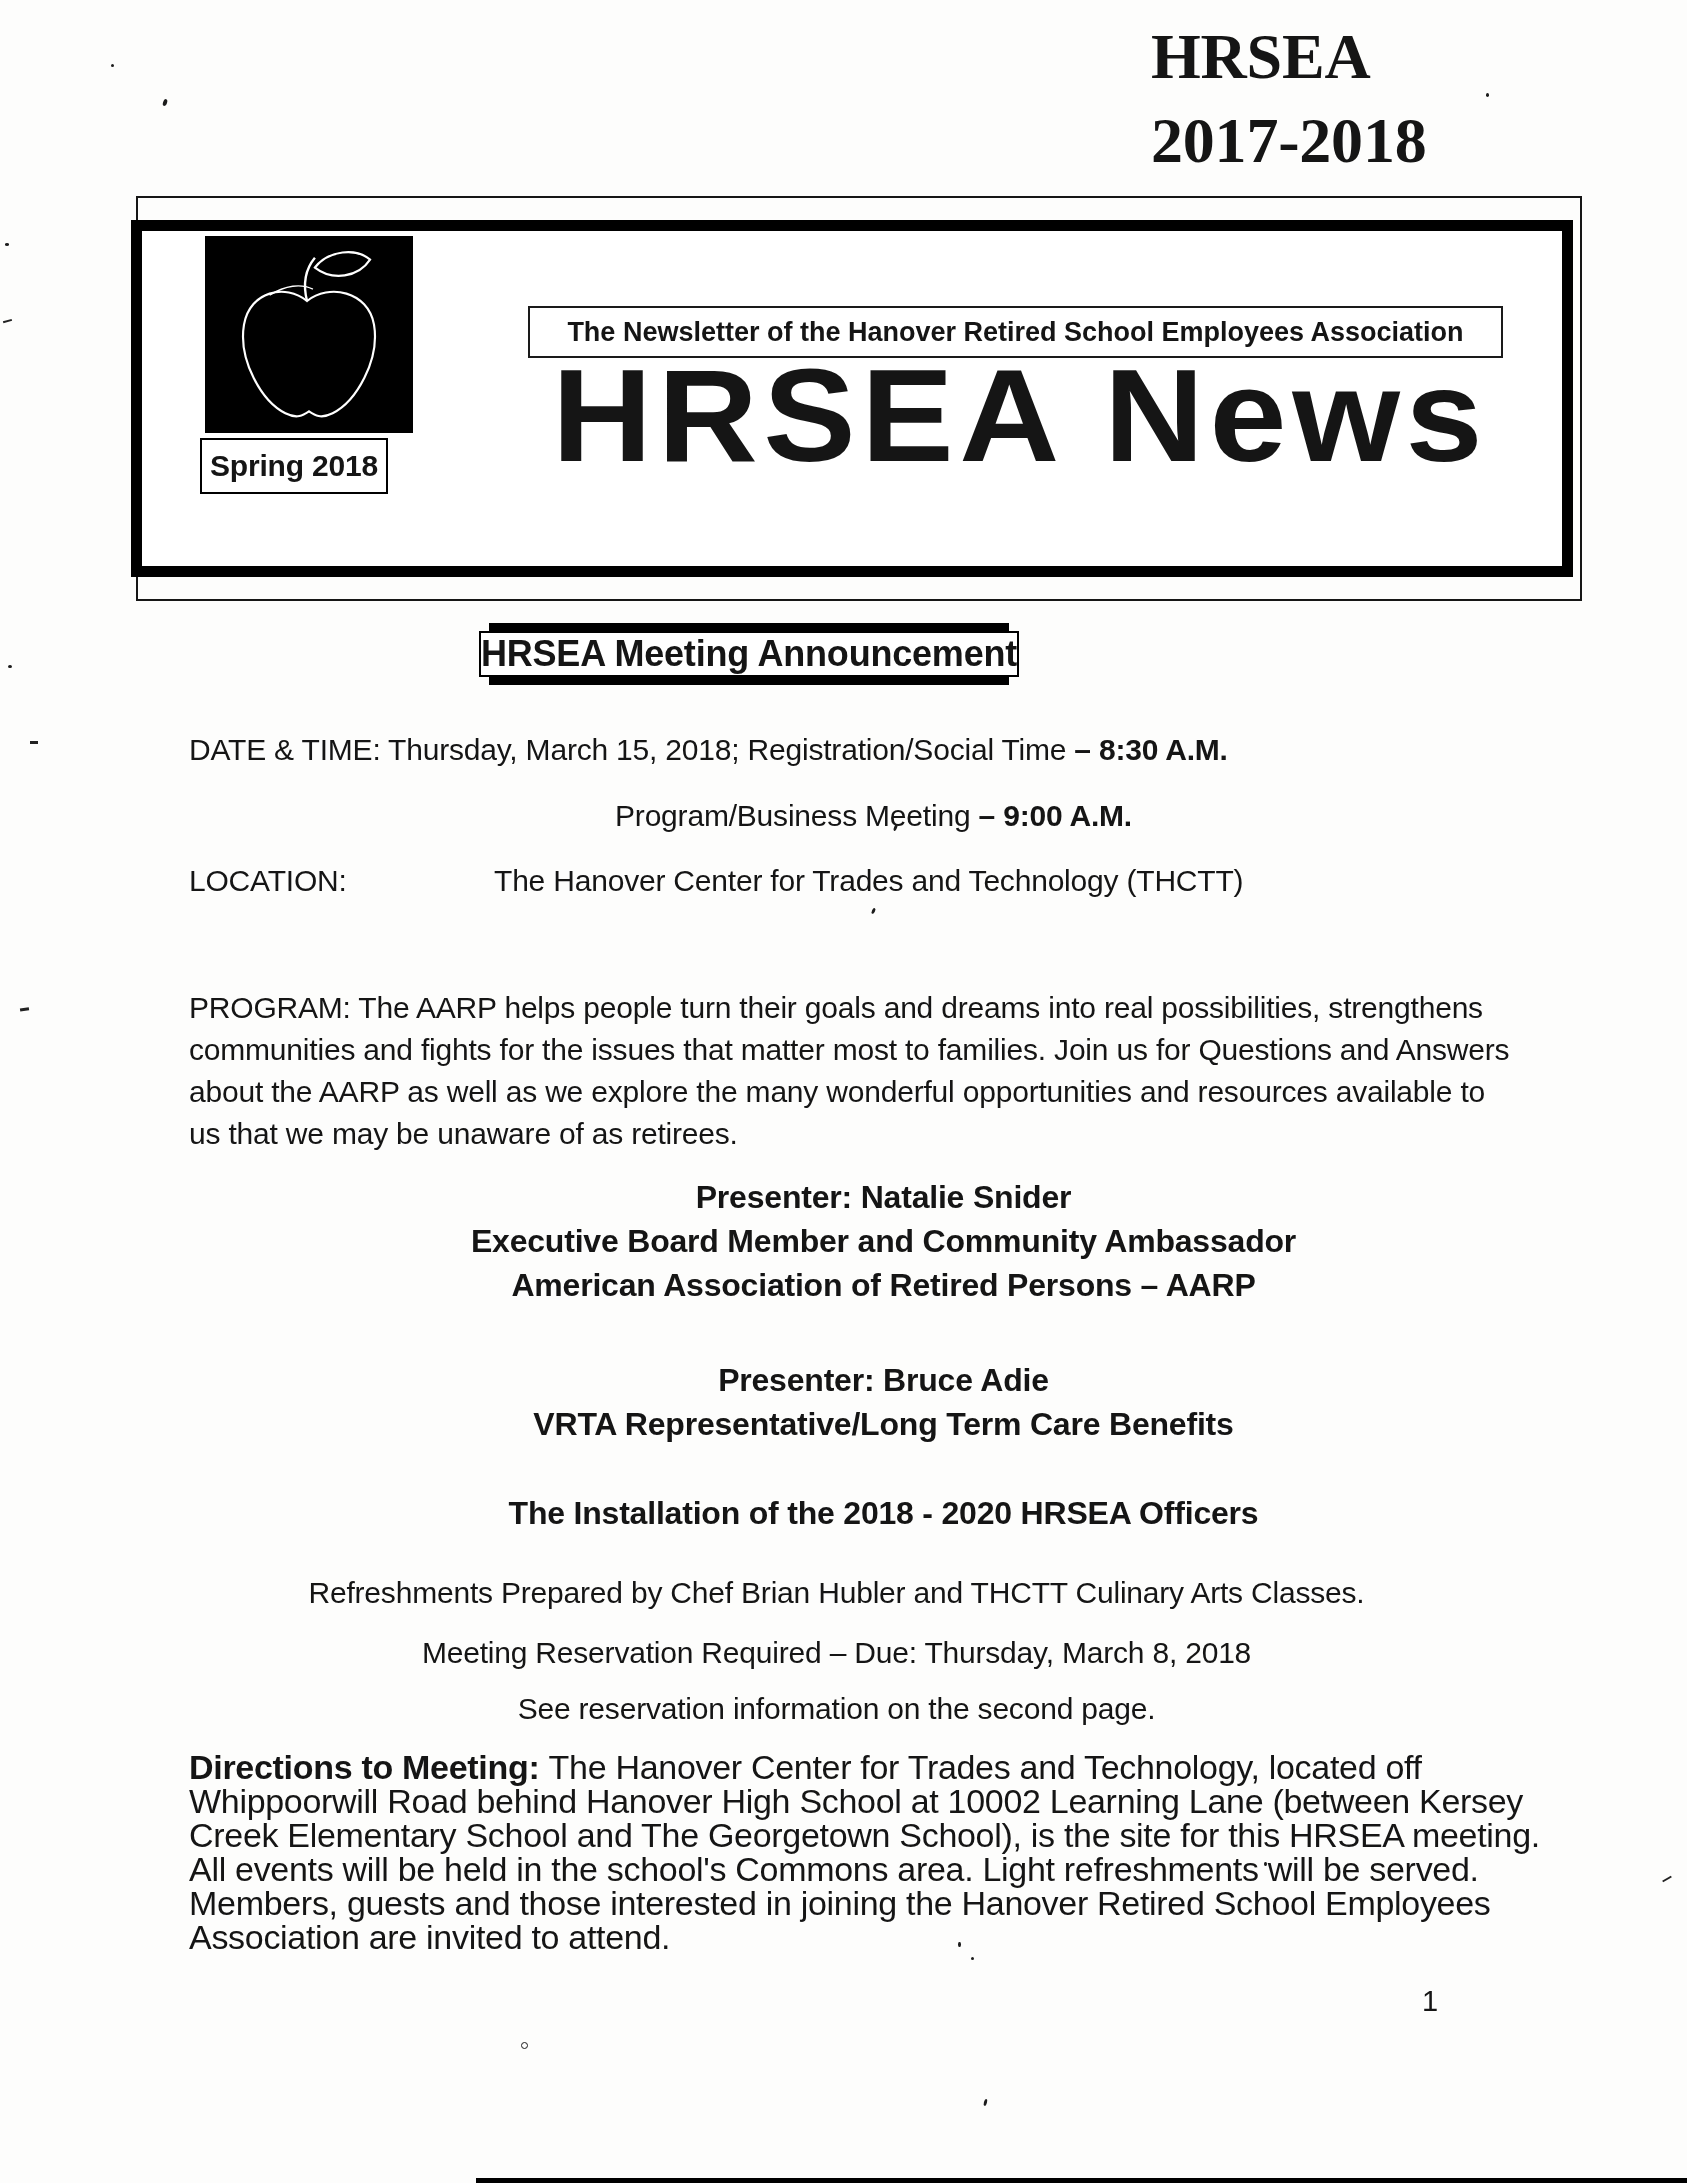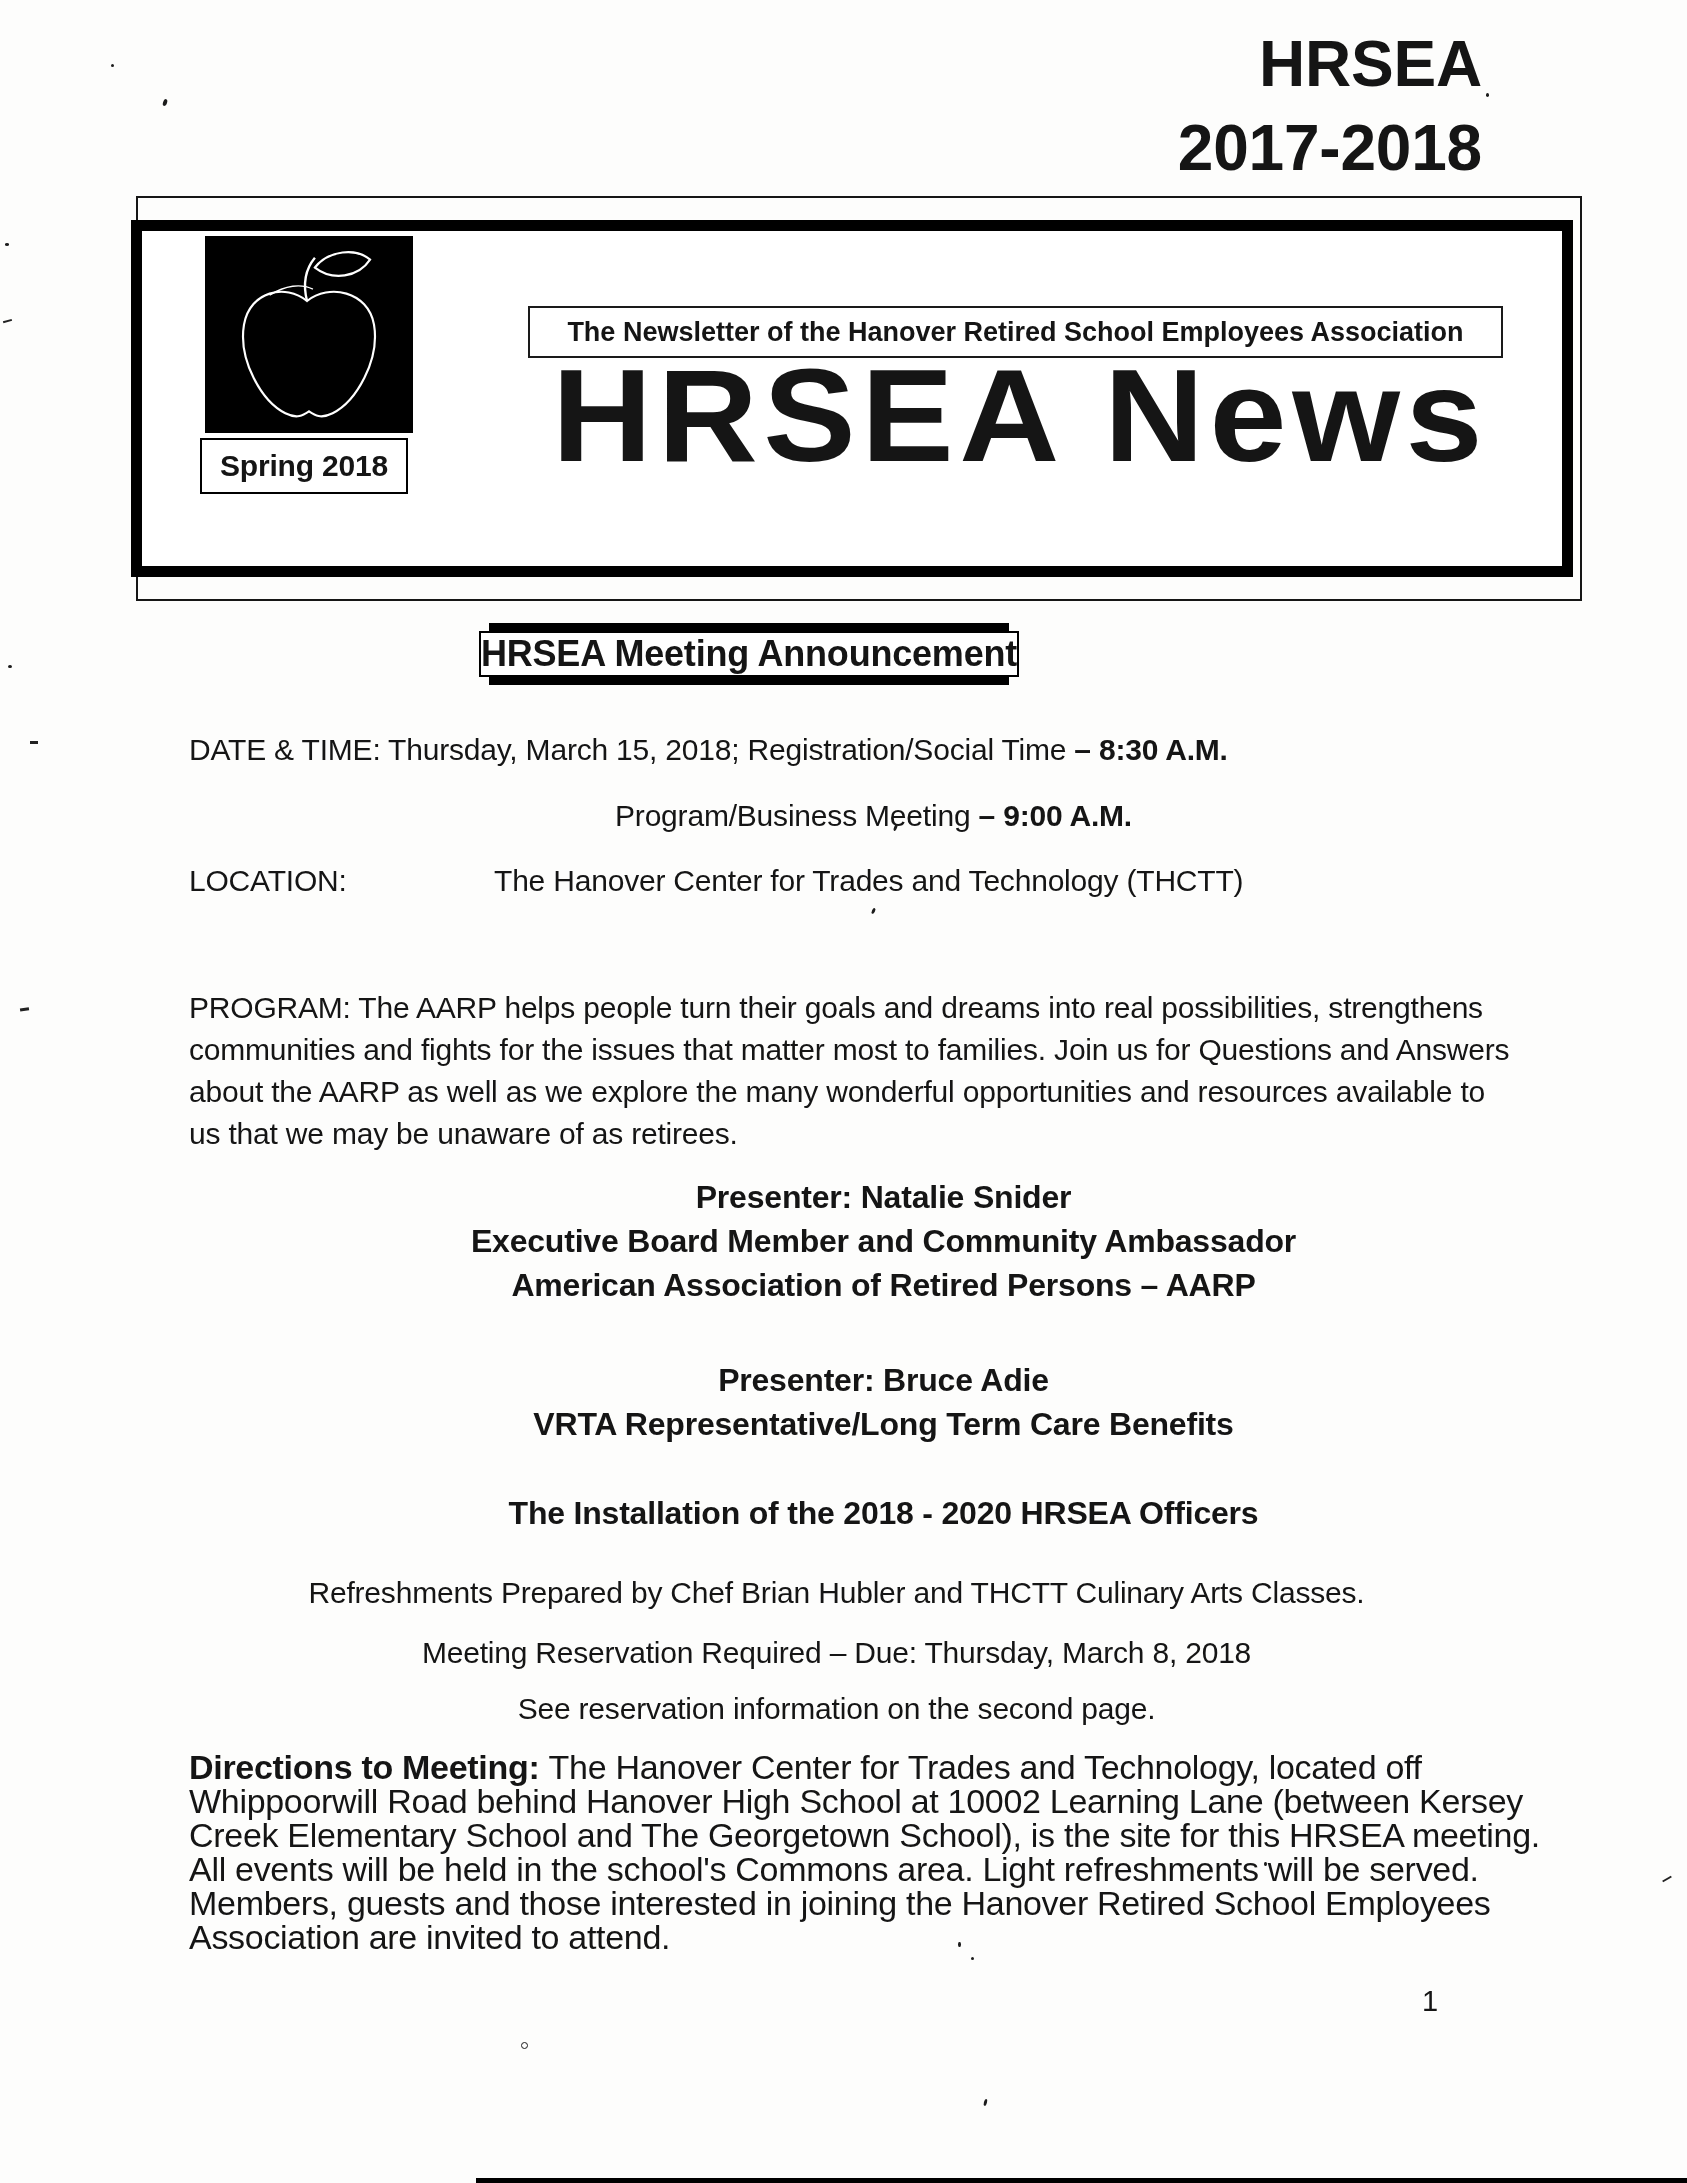--- a/index.html
+++ b/index.html
@@ -3,29 +3,29 @@
 <meta charset="utf-8">
 <style>
   html,body{margin:0;padding:0;background:#8a8a8a;}
   #page{
     position:relative;width:1687px;height:2183px;background:#fdfdfc;
     font-family:"Liberation Sans",sans-serif;color:#151515;overflow:hidden;
     letter-spacing:-0.2px;
   }
   .abs{position:absolute;}
   
-  .corner{left:1151px;top:22px;width:331px;text-align:right;
-          font-weight:bold;font-size:64px;line-height:1.32;}
+  .corner{left:1151px;top:15px;width:331px;text-align:left;
+          font-weight:bold;font-size:64px;line-height:1.32;font-family:Liberation Serif, serif;}
   
   .mast-outline{left:136px;top:196px;width:1446px;height:405px;border:2px solid #161616;box-sizing:border-box;}
   .mast{left:131px;top:220px;width:1442px;height:357px;background:#fff;
         border:11.2px solid #000;box-sizing:border-box;}
   .apple-box{position:absolute;left:63px;top:4.6px;width:208px;height:197px;background:#000;}
   .apple-box svg{width:100%;height:100%;display:block;}
-  .spring-box{position:absolute;left:58px;top:207px;width:208px;height:56px;
+  .spring-box{position:absolute;left:58px;top:207px;width:188px;height:56px;
               border:2.6px solid #000;box-sizing:border-box;display:flex;align-items:center;justify-content:center;
               font-weight:bold;font-size:30px;}
   .banner-box{position:absolute;left:386px;top:75px;width:975px;height:52px;
               border:2px solid #1a1a1a;box-sizing:border-box;display:flex;align-items:center;justify-content:center;
               font-weight:bold;font-size:27px;letter-spacing:0;}
   .news-title{position:absolute;left:410px;top:119px;font-weight:bold;font-size:132px;
               line-height:1;letter-spacing:5.3px;transform:scaleX(1.05);transform-origin:left top;white-space:nowrap;}
   
   .ann-outer{left:489px;top:623px;width:520px;height:62px;background:#000;
              display:flex;align-items:center;justify-content:center;}

